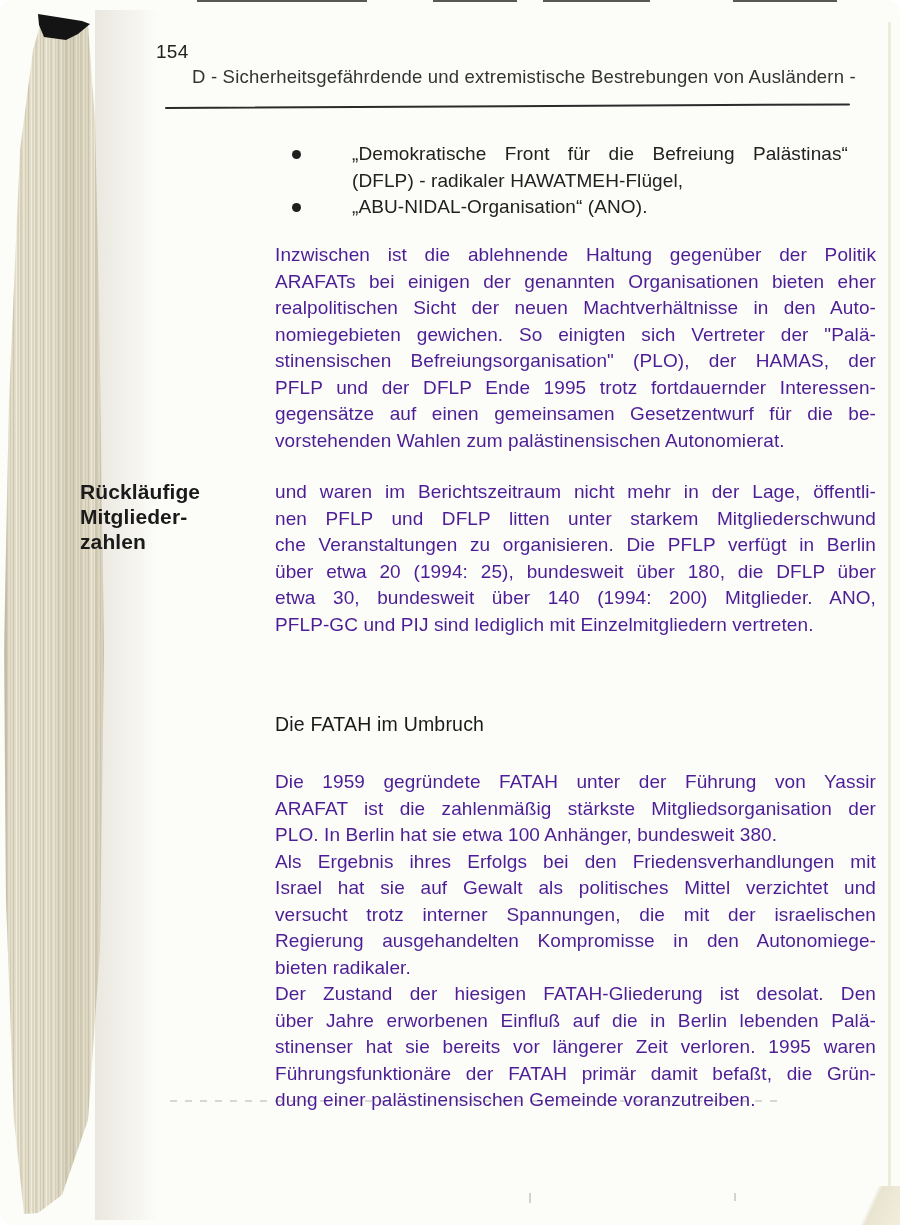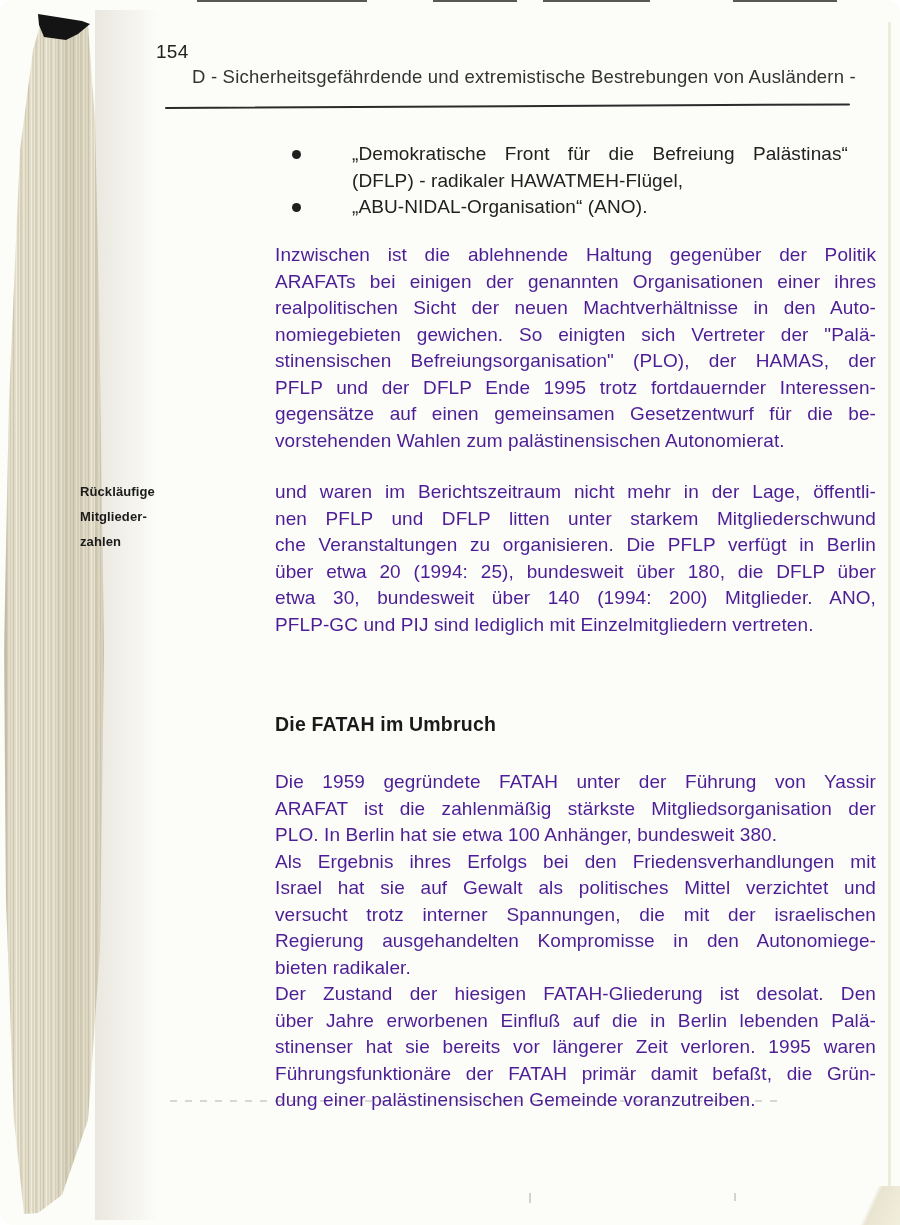--- a/index.html
+++ b/index.html
@@ -57,23 +57,23 @@
   .textblock{position:absolute;left:275px;width:601px;font-size:19px;line-height:26.5px;
     color:#4c1d95;letter-spacing:.1px;}
   .tline{text-align:left;white-space:nowrap;}
   .tline.just{text-align:justify;text-align-last:justify;white-space:normal;}
 
   .bullets{position:absolute;left:0;top:141px;width:876px;height:110px;}
   .bullet-dot{position:absolute;width:9px;height:9px;border-radius:50%;background:#1f1f1f;}
   .bullet-lines{position:absolute;left:352px;width:496px;font-size:19px;line-height:26.5px;color:#212121;letter-spacing:.1px;}
 
   .margin-note{position:absolute;left:80px;top:479px;width:117px;text-align:right;
-    font-size:13px;font-weight:bold;line-height:25px;color:#1a1a1a;letter-spacing:.1px;}
+    font-size:21px;font-weight:bold;line-height:25px;color:#1a1a1a;letter-spacing:.1px;}
 
-  .section-heading{position:absolute;left:275px;top:713px;font-size:19.5px;font-weight:bold;
+  .section-heading{position:absolute;left:275px;top:713px;font-size:19.5px;font-weight:normal;
     color:#1a1a1a;letter-spacing:.2px;}
 </style>
 </head>
 <body>
 
 <div class="page">
 
   <div class="top-scan-seg" style="left:197px;width:170px;"></div>
   <div class="top-scan-seg" style="left:433px;width:84px;"></div>
   <div class="top-scan-seg" style="left:543px;width:107px;"></div>
@@ -104,21 +104,21 @@
     <div>
       <span class="bullet-dot" style="left:292px;top:62px;"></span>
       <div class="bullet-lines" style="top:53px;">
           <div class="tline">„ABU-NIDAL-Organisation“ (ANO).</div>
         </div>
     </div>
   </div>
 
   <div class="textblock" style="top:242px;">
       <div class="tline just">Inzwischen ist die ablehnende Haltung gegenüber der Politik</div>
-      <div class="tline just">ARAFATs bei einigen der genannten Organisationen einer ihres</div>
+      <div class="tline just">ARAFATs bei einigen der genannten Organisationen bieten eher</div>
       <div class="tline just">realpolitischen Sicht der neuen Machtverhältnisse in den Auto-</div>
       <div class="tline just">nomiegebieten gewichen. So einigten sich Vertreter der "Palä-</div>
       <div class="tline just">stinensischen Befreiungsorganisation" (PLO), der HAMAS, der</div>
       <div class="tline just">PFLP und der DFLP Ende 1995 trotz fortdauernder Interessen-</div>
       <div class="tline just">gegensätze auf einen gemeinsamen Gesetzentwurf für die be-</div>
       <div class="tline">vorstehenden Wahlen zum palästinensischen Autonomierat.</div>
     </div>
 
   <div class="margin-note">
       <div class="tline">Rückläufige</div>

